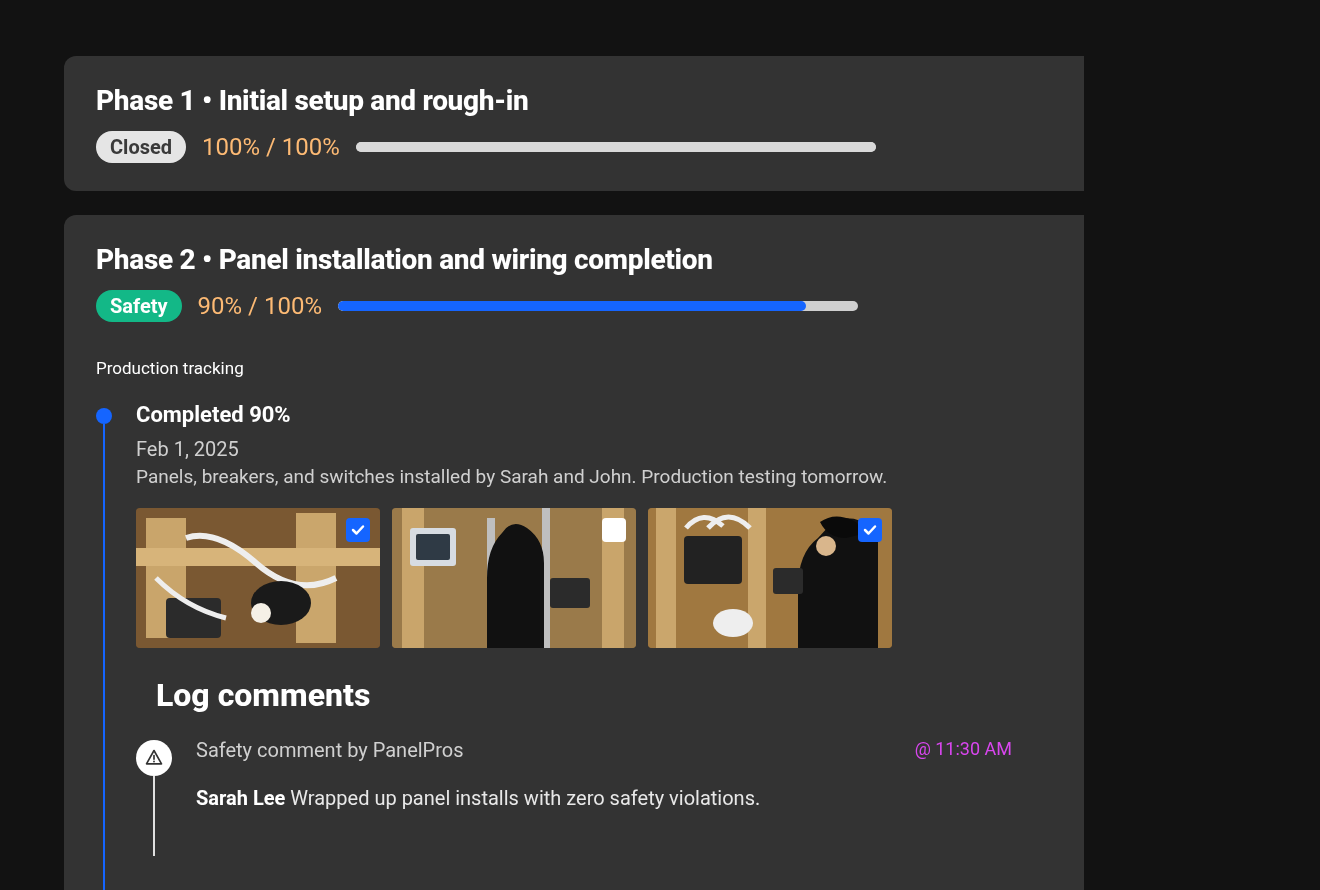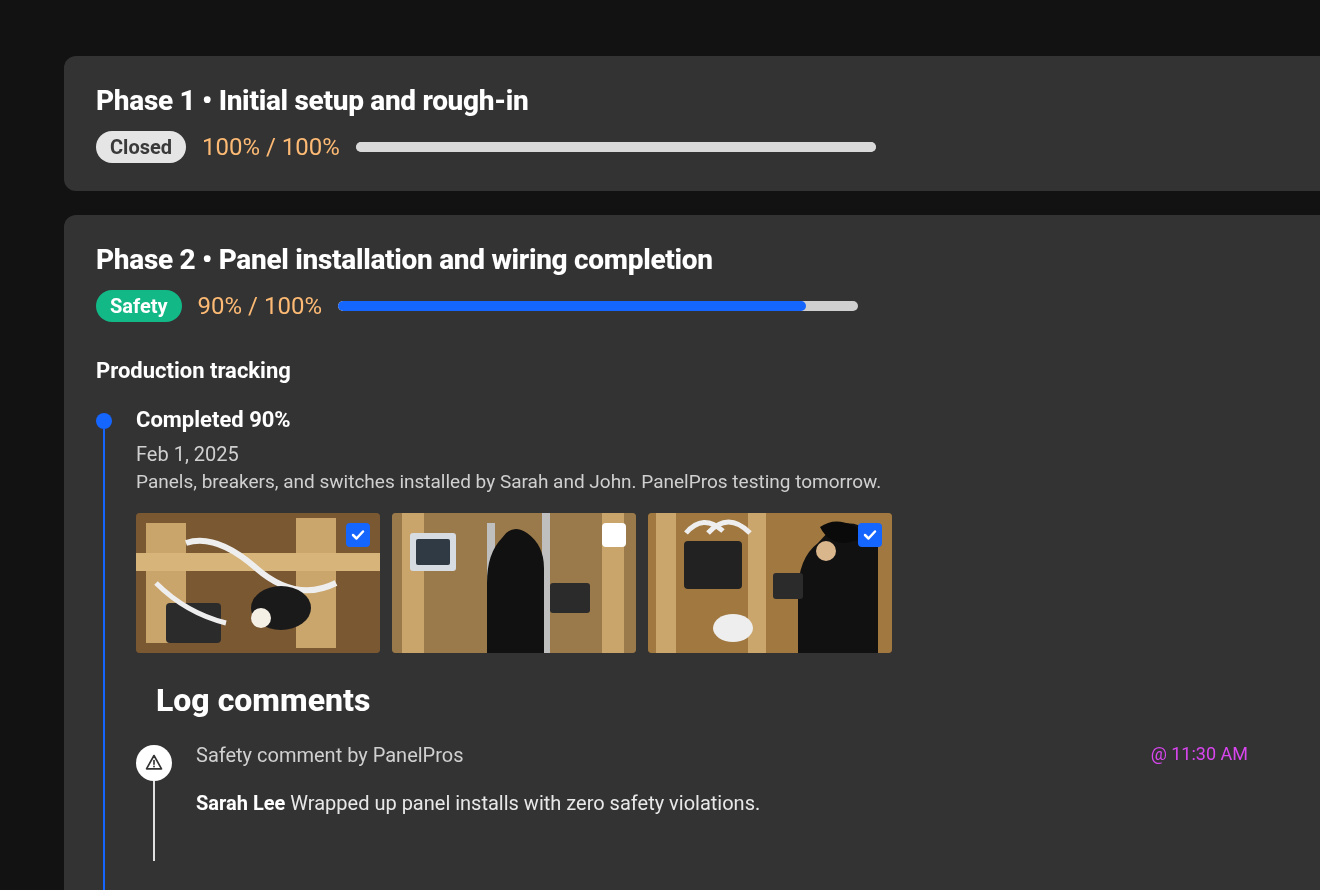--- a/index.html
+++ b/index.html
@@ -10,21 +10,21 @@
     width: 1320px;
     height: 890px;
     overflow: hidden;
     padding: 56px 0 0 64px;
   }
   .phase-card {
     background: #333333;
     border-radius: 12px 0 0 12px;
     padding: 28px 32px;
     margin-bottom: 24px;
-    width: 1256px; 
+    width: 1020px; 
   }
   .phase-title {
     font-size: 28px;
     font-weight: 800;
     margin-bottom: 14px;
     letter-spacing: -0.3px;
   }
   .phase-status-row {
     display: flex;
     align-items: center;
@@ -52,22 +52,22 @@
     position: relative;
   }
   .progress-fill {
     height: 100%;
     border-radius: 999px;
     background: #d9d9d9;
   }
   .progress-fill.blue { background: #1565ff; }
 
   .section-heading {
-    font-size: 22px;
-    font-weight: 700;
+    font-size: 17px;
+    font-weight: 400;
     margin-top: 36px;
     margin-bottom: 24px;
   }
 
   .timeline {
     position: relative;
     padding-left: 40px;
   }
   .timeline-dot {
     position: absolute;
@@ -210,21 +210,21 @@
   </div>
 
   <div class="section-heading">Production tracking</div>
 
   <div class="timeline">
     <div class="timeline-dot"></div>
     <div class="timeline-line"></div>
 
     <div class="entry-title">Completed 90%</div>
     <div class="entry-date">Feb 1, 2025</div>
-    <div class="entry-desc">Panels, breakers, and switches installed by Sarah and John. PanelPros testing tomorrow.</div>
+    <div class="entry-desc">Panels, breakers, and switches installed by Sarah and John. Production testing tomorrow.</div>
 
     <div class="photo-row">
 
       <div class="photo">
         <svg viewBox="0 0 244 140" preserveAspectRatio="xMidYMid slice">
           <rect width="244" height="140" fill="#6b4a2a"></rect>
           <rect x="0" y="0" width="244" height="140" fill="#7a5832"></rect>
           <rect x="10" y="10" width="40" height="120" fill="#c9a56b"></rect>
           <rect x="160" y="5" width="40" height="130" fill="#caa66c"></rect>
           <rect x="0" y="40" width="244" height="18" fill="#d7b47a"></rect>

